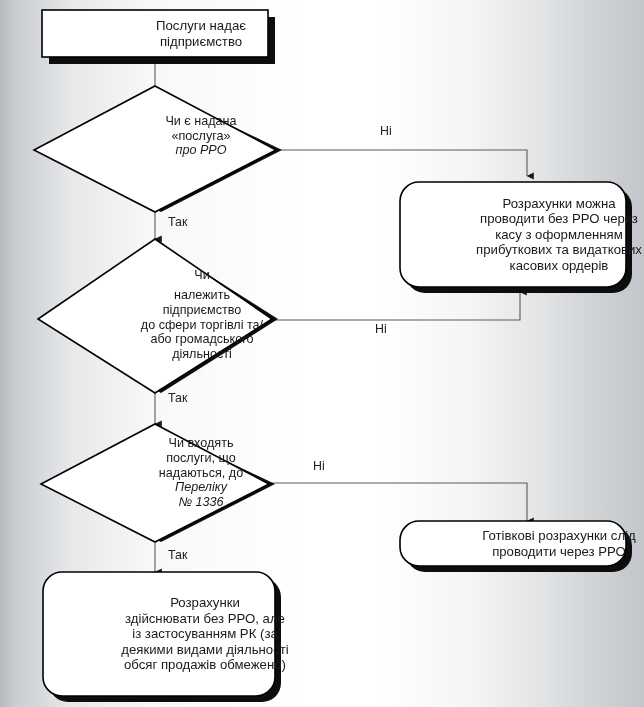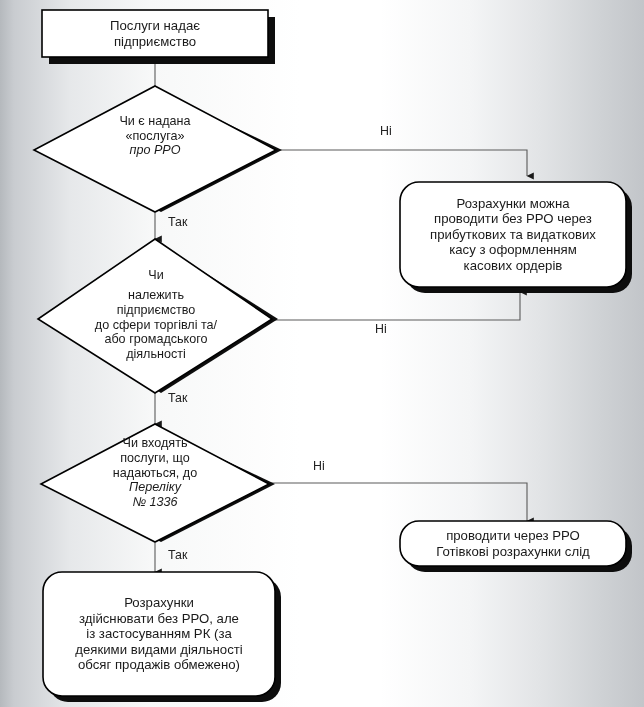--- a/index.html
+++ b/index.html
@@ -41,20 +41,21 @@
   
   .node-text {
     position: absolute;
     display: flex;
     align-items: center;
     justify-content: center;
     text-align: center;
     color: #1a1a1a;
     line-height: 1.18;
     pointer-events: none;
+    margin-left: 46px;
   }
   .node-text span { display: block; }
 
   .t-process { font-size: 13.2px; }
   .t-decision { font-size: 12.6px; }
   .t-terminal { font-size: 13.2px; justify-content: center; }
 
   .ital { font-style: italic; }
 
   .edge-label {
@@ -162,30 +163,30 @@
       <span>послуги, що</span>
       <span><span>надаються, до </span><i class="ital">Переліку</i></span>
       <span class="ital">№ 1336</span>
     </div>
   </div>
 
   <div class="node-text t-terminal" style="left:400px; top:182px; width:226px; height:105px;">
     <div>
       <span>Розрахунки можна</span>
       <span>проводити без РРО через</span>
+      <span>касу з оформленням</span>
       <span>прибуткових та видаткових</span>
-      <span>касу з оформленням</span>
       <span>касових ордерів</span>
     </div>
   </div>
 
   <div class="node-text t-terminal" style="left:400px; top:521px; width:226px; height:45px;">
     <div>
+      <span>Готівкові розрахунки слід</span>
       <span>проводити через РРО</span>
-      <span>Готівкові розрахунки слід</span>
     </div>
   </div>
 
   <div class="node-text t-terminal" style="left:43px; top:572px; width:232px; height:124px;">
     <div>
       <span>Розрахунки</span>
       <span>здійснювати без РРО, але</span>
       <span>із застосуванням РК (за</span>
       <span>деякими видами діяльності</span>
       <span>обсяг продажів обмежено)</span>

